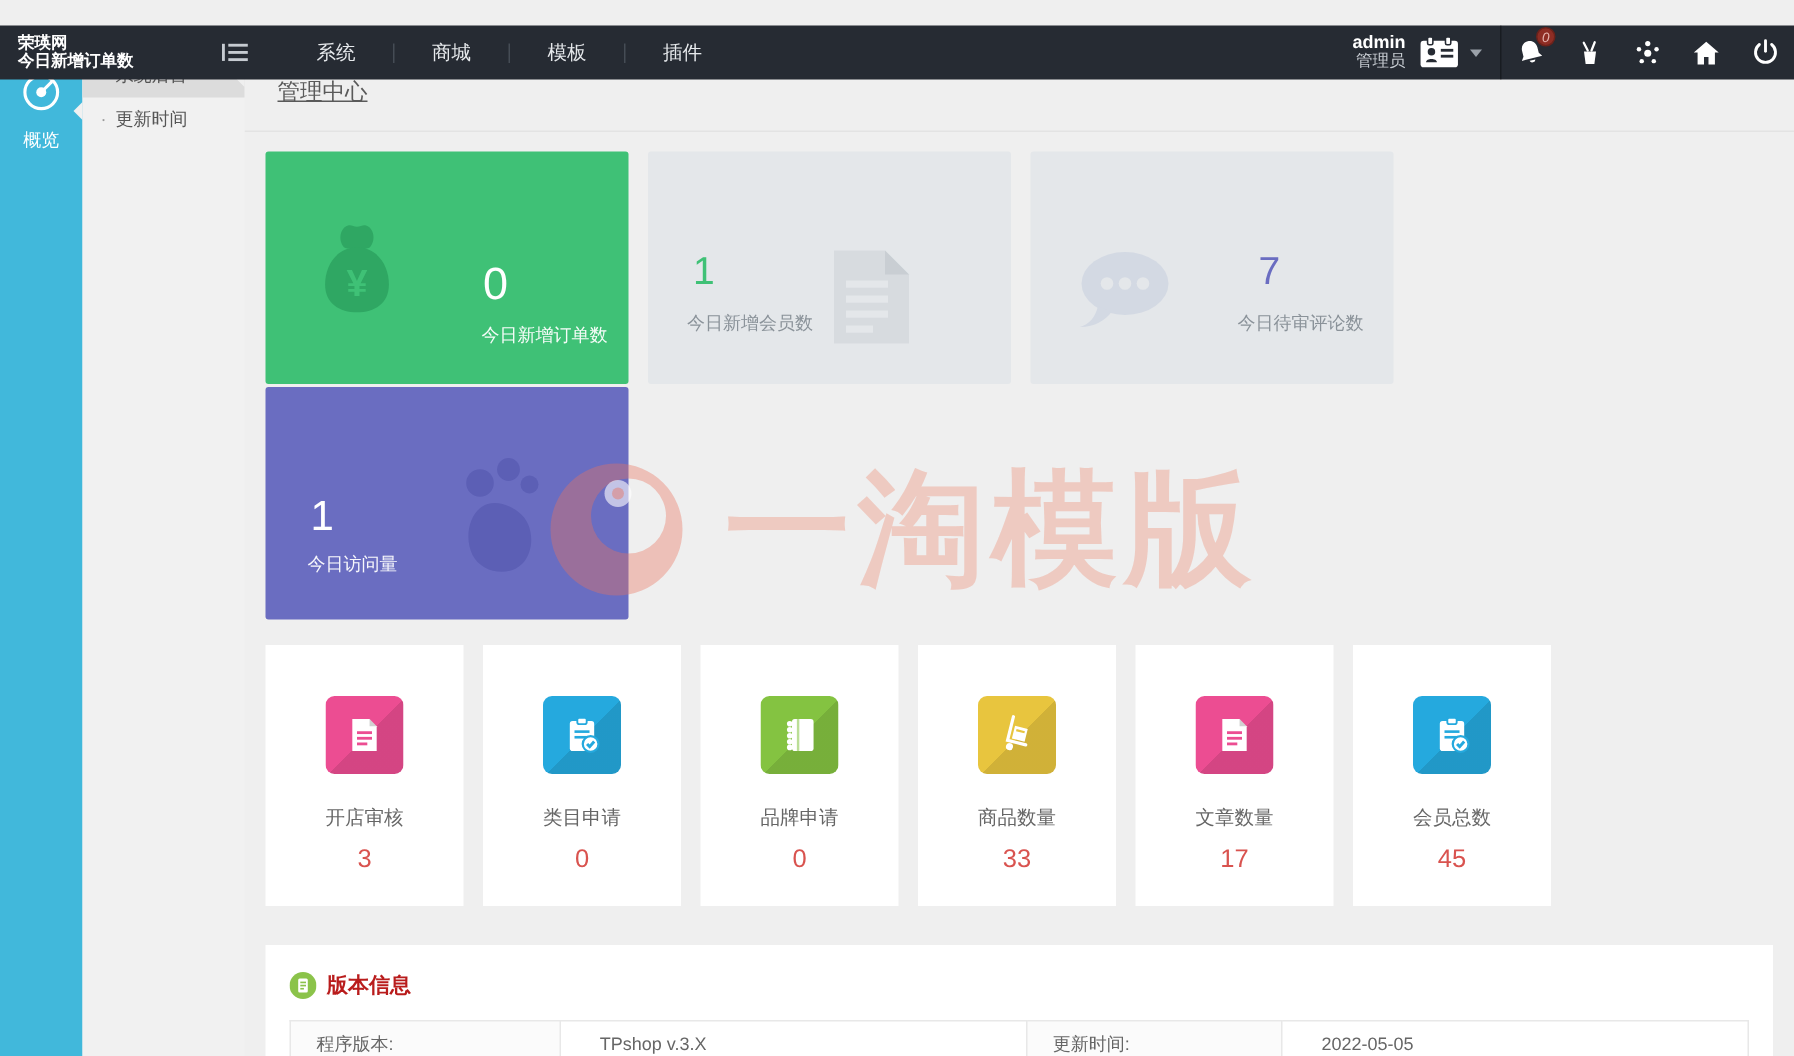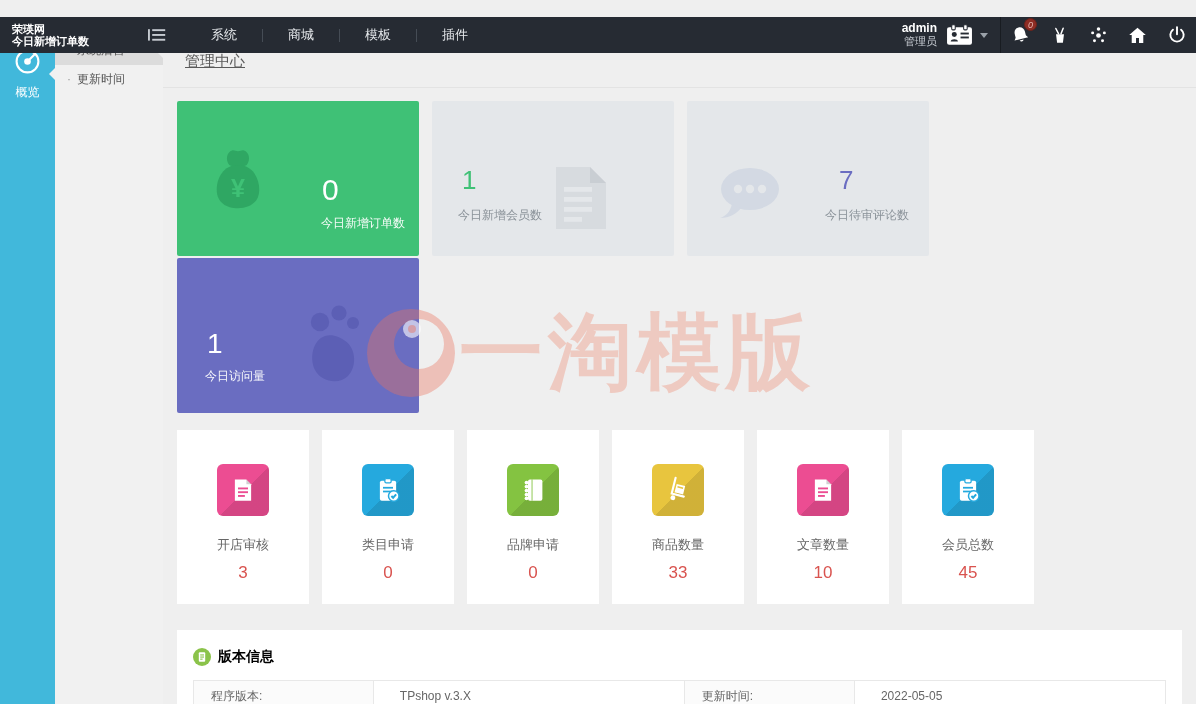--- a/index.html
+++ b/index.html
@@ -52,29 +52,29 @@
   .bc-icon { position:absolute; }
 
   .stats { display:flex; gap:13px; margin:17px 0 0 14px; }
   .stat-card { width:132px; height:174px; background:#fff; display:flex; flex-direction:column; align-items:center; cursor:pointer; }
   .tile { margin-top:34px; width:52px; height:52px; border-radius:6px; background-color:var(--tile); background-image:linear-gradient(135deg, rgba(0,0,0,0) 52%, rgba(0,0,0,0.10) 52%); display:flex; align-items:center; justify-content:center; }
   .tl { fill:var(--tile); }
   .stat-label { margin-top:20px; font-size:13px; color:#666; }
   .stat-value { margin-top:9px; font-size:17px; }
 
   .version-panel { margin:26px 14px 0 14px; background:#fff; padding:18px 16px 20px 16px; }
-  .vtitle { display:flex; align-items:center; gap:7px; font-size:14px; font-weight:bold; color:#000000; }
+  .vtitle { display:flex; align-items:center; gap:7px; font-size:14px; font-weight:bold; color:#b91c1c; }
   .vtable { width:100%; border-collapse:collapse; margin-top:14px; }
   .vtable td { border:1px solid #e8e8e8; height:31px; font-size:12px; color:#666; }
   .vtable td.lab { width:18.5%; background:#fbfbfb; padding-left:17px; }
   .vtable td.lab2 { width:17.5%; }
   .vtable td.val { width:32%; padding-left:26px; }
 
   
-  .watermark { position:absolute; left:363px; top:296px; display:flex; align-items:center; z-index:40; pointer-events:none; }
+  .watermark { position:absolute; left:363px; top:296px; display:flex; align-items:center; gap:24px; z-index:40; pointer-events:none; }
   .wm-text { font-size:84px; font-weight:bold; letter-spacing:5px; color:rgba(238,148,125,0.40); white-space:nowrap; }
 </style>
 </head>
 <body>
 
 <header class="topbar">
   <div class="logo">
     <div>荣瑛网</div>
     <div>今日新增订单数</div>
   </div>
@@ -305,21 +305,21 @@
       <span class="tile" style="--tile: #ec4d92;">
         <svg width="30" height="30" viewBox="0 0 24 24">
           <path d="M5.5 3.5 h9.2 l3.8 3.8 v13.2 H5.5 z" fill="#fff"></path>
           <path d="M14.7 3.5 l3.8 3.8 h-3.8 z" fill="rgba(0,0,0,0.18)"></path>
           <rect x="8" y="10" width="8" height="1.5" class="tl"></rect>
           <rect x="8" y="13" width="8" height="1.5" class="tl"></rect>
           <rect x="8" y="16" width="5.5" height="1.5" class="tl"></rect>
         </svg>
       </span>
       <div class="stat-label">文章数量</div>
-      <div class="stat-value" style="color: rgb(217, 83, 79);">10</div>
+      <div class="stat-value" style="color: rgb(217, 83, 79);">17</div>
     </div>
 
     <div class="stat-card">
       <span class="tile" style="--tile: #25a9de;">
         <svg width="30" height="30" viewBox="0 0 24 24">
           <rect x="5.5" y="4.5" width="13" height="16" rx="1.5" fill="#fff"></rect>
           <rect x="9.5" y="2.8" width="5" height="3.4" rx="1" fill="#fff" style="stroke:var(--tile);stroke-width:1"></rect>
           <rect x="8" y="9.5" width="8" height="1.4" class="tl"></rect>
           <rect x="8" y="12.5" width="8" height="1.4" class="tl"></rect>
           <circle cx="16.6" cy="16.8" r="4.2" fill="#fff" style="stroke:var(--tile);stroke-width:1.2"></circle>

